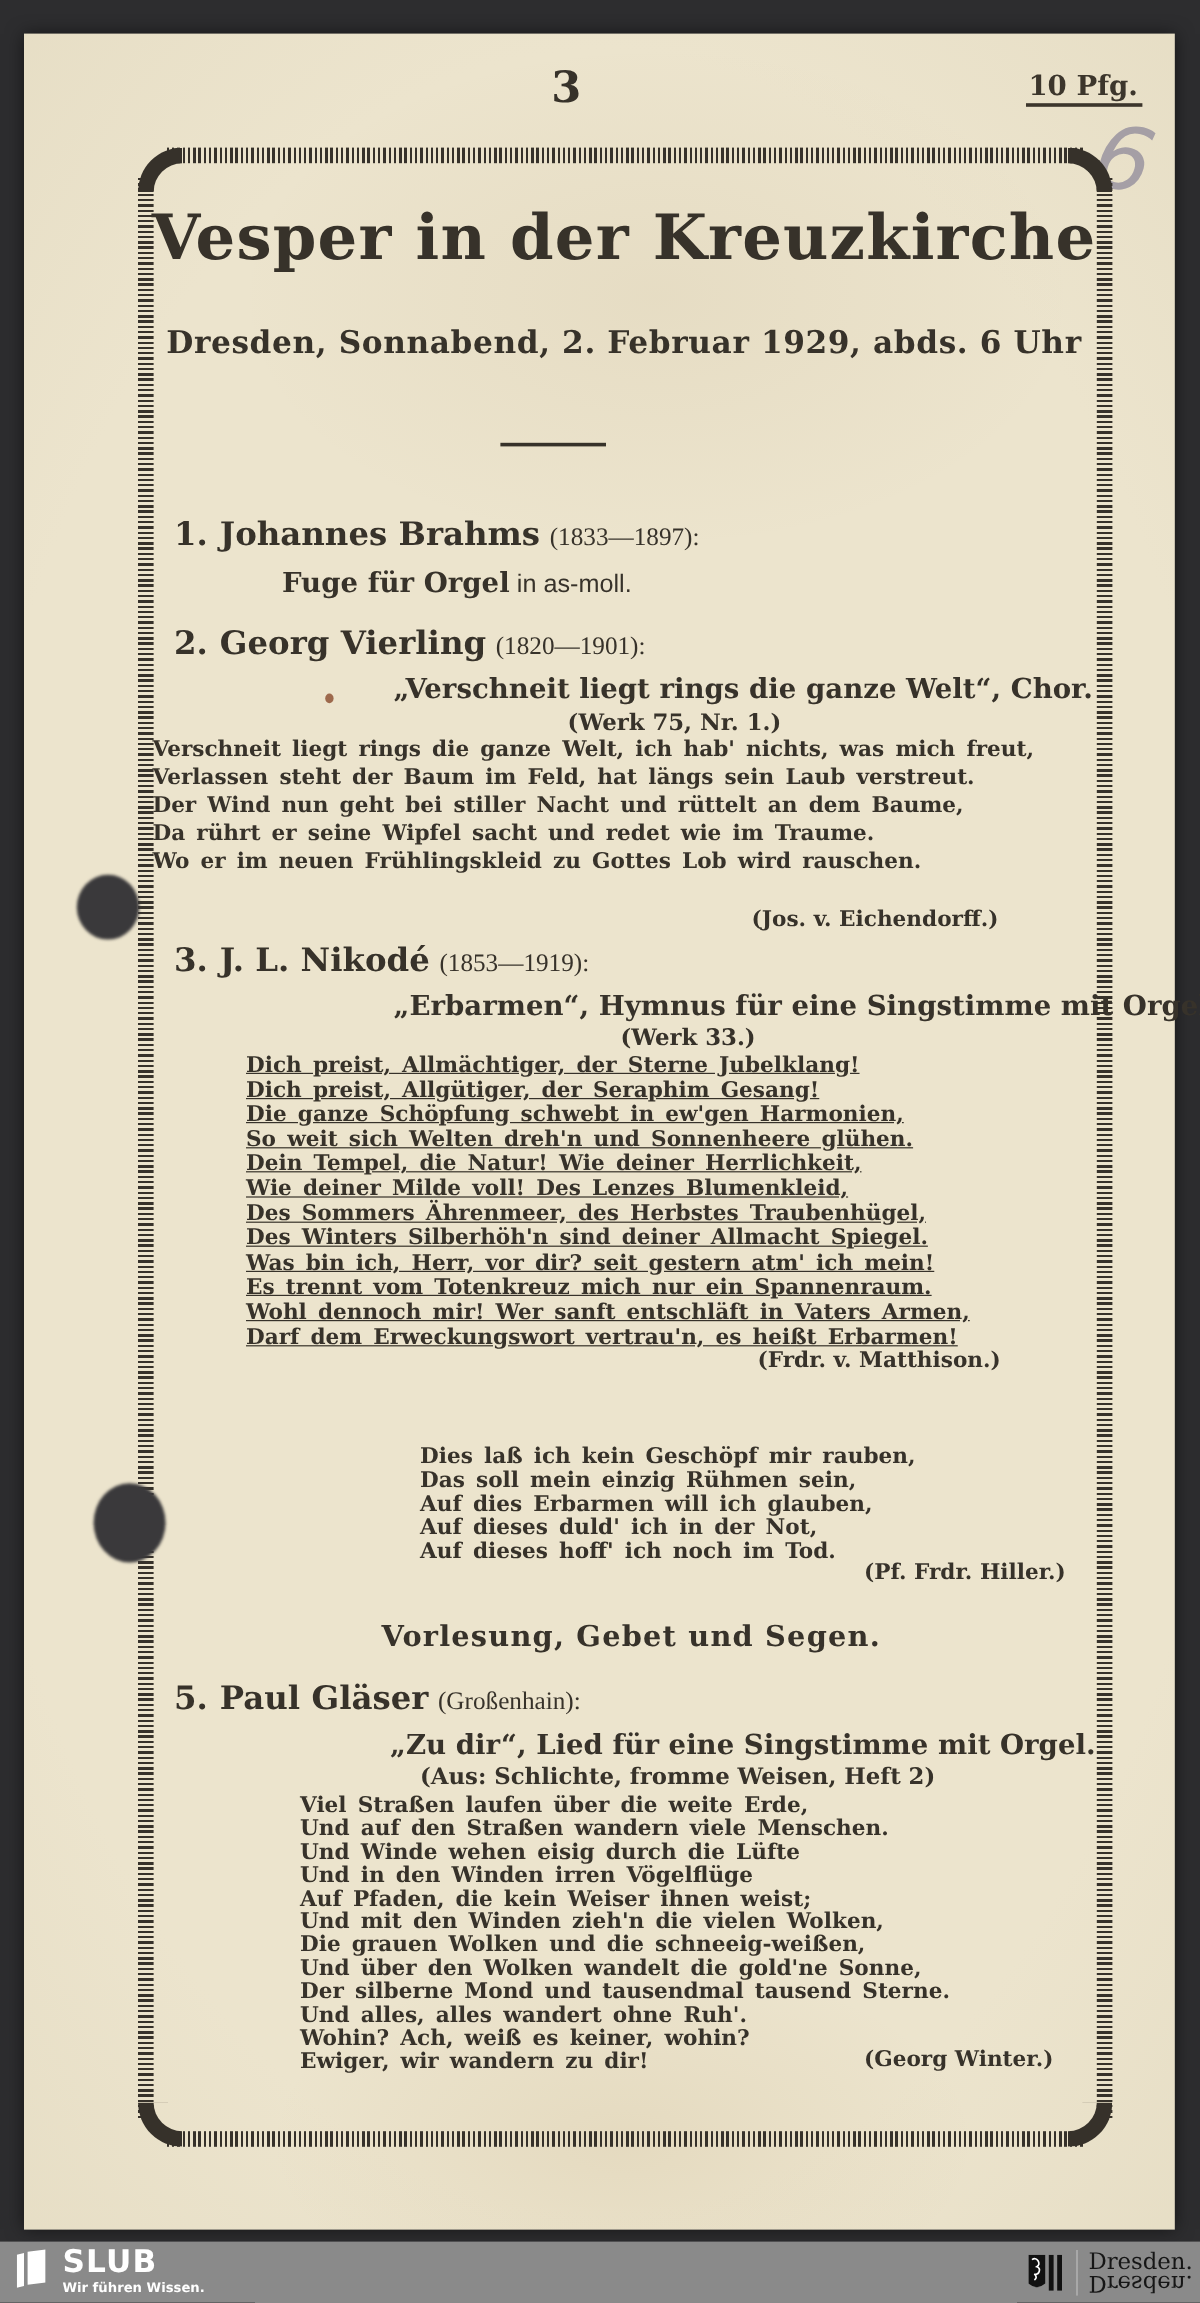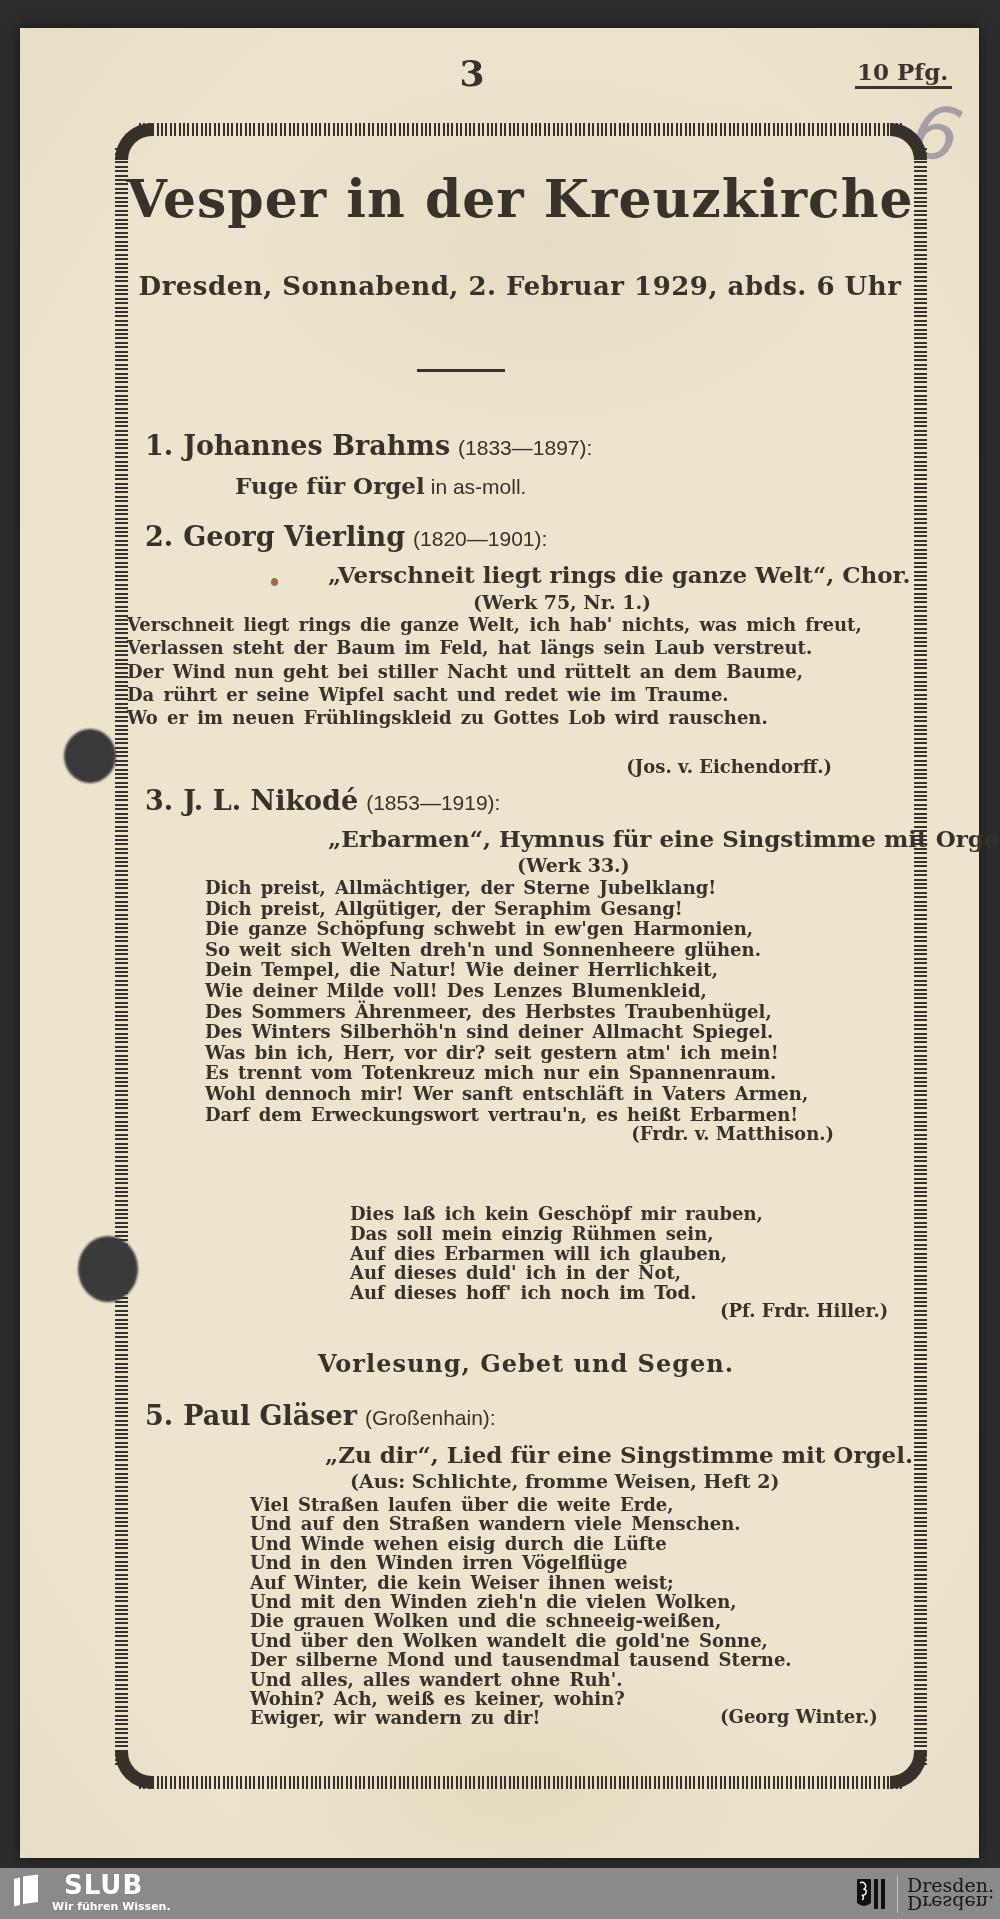--- a/index.html
+++ b/index.html
@@ -54,40 +54,40 @@
   
   .ink { color:#37322a; }
   .title { left:100px; width:800px; top:140px; text-align:center;
     font-size:52px; font-weight:bold; letter-spacing:1px; }
   .date-line { left:100px; width:800px; top:243px; text-align:center;
     font-size:26px; font-weight:bold; letter-spacing:.5px; }
   .divider { left:397px; top:341px; width:88px; height:3px; background:#37322a; }
 
   .item-head { font-size:27px; font-weight:bold; white-space:nowrap; }
   .item-head .num { margin-right:10px; }
-  .item-head .dates { font-family:Liberation Sans, sans-serif; font-weight:normal;
+  .item-head .dates { font-family:Liberation Serif, serif; font-weight:normal;
     font-size:21px; margin-left:8px; }
   .item-head .melody { font-size:20px; margin-left:8px; }
   .work-line { font-size:23px; font-weight:bold; white-space:nowrap; }
   .work-line .suffix { font-family:"Liberation Sans", sans-serif; font-weight:normal;
     font-size:21px; margin-left:6px; }
   .opus { font-size:19px; font-weight:bold; white-space:nowrap; }
   .poem { font-size:18px; font-weight:bold; white-space:nowrap; word-spacing:3px; }
   .poet { font-size:18px; font-weight:bold; }
   .poet-right { text-align:right; }
   .interlude { left:100px; width:812px; top:1321px; text-align:center;
     font-size:24px; font-weight:bold; letter-spacing:1px; }
 
   
   .footer-bar { position:absolute; left:0; top:1868px; width:1000px; height:51px;
     background:#8a8a8a; font-family:"DejaVu Sans", sans-serif; }
   .slub-group { position:absolute; left:14px; top:4px; display:flex; align-items:flex-start; }
   .slub-icon { margin-top:2px; }
   .slub-text { margin-left:14px; color:#fff; }
-  .slub-name { font-size:26px; font-weight:bold; line-height:26px; letter-spacing:1px;margin-left:12px; }
+  .slub-name { font-size:26px; font-weight:bold; line-height:26px; letter-spacing:1px; }
   .slub-tagline { font-size:11px; font-weight:bold; margin-top:2px; }
   .dresden-group { position:absolute; right:6px; top:4px; height:43px;
     display:flex; align-items:center; }
   .dresden-divider { width:1px; height:38px; background:#bdbdbd; margin:0 9px 0 12px; }
   .dresden-text { color:#161616; font-family:"DejaVu Serif", serif; line-height:17px; }
   .dresden-text span { display:block; font-size:19px; }
   .dresden-text .mirror { transform:scaleY(-1); margin-top:0px; }
 </style>
 </head>
 <body>
@@ -138,21 +138,21 @@
         <div>Da rührt er seine Wipfel sacht und redet wie im Traume.</div>
         <div>Wo er im neuen Frühlingskleid zu Gottes Lob wird rauschen.</div>
       </div>
     <div class="abs poet poet-right ink" style="left:400px; top:728px; width:412px;">(Jos. v. Eichendorff.)</div>
 
     <div class="abs item-head ink" style="left:125px; top:757px;">
       <span class="num">3.</span><span>J. L. Nikodé</span><span class="dates">(1853—1919):</span>
     </div>
     <div class="abs work-line ink" style="left:308px; top:797px;">„Erbarmen“, Hymnus für eine Singstimme mit Orgel.</div>
     <div class="abs opus ink" style="left:497px; top:826px;">(Werk 33.)</div>
-    <div class="abs poem ink" style="left:185px; top:850px; line-height:20.6px;">
+    <div class="abs poem ink" style="left:185px; top:850px; line-height:20.6px;text-decoration:underline;">
         <div>Dich preist, Allmächtiger, der Sterne Jubelklang!</div>
         <div>Dich preist, Allgütiger, der Seraphim Gesang!</div>
         <div>Die ganze Schöpfung schwebt in ew'gen Harmonien,</div>
         <div>So weit sich Welten dreh'n und Sonnenheere glühen.</div>
         <div>Dein Tempel, die Natur!  Wie deiner Herrlichkeit,</div>
         <div>Wie deiner Milde voll!  Des Lenzes Blumenkleid,</div>
         <div>Des Sommers Ährenmeer, des Herbstes Traubenhügel,</div>
         <div>Des Winters Silberhöh'n sind deiner Allmacht Spiegel.</div>
         <div>Was bin ich, Herr, vor dir?  seit gestern atm' ich mein!</div>
         <div>Es trennt vom Totenkreuz mich nur ein Spannenraum.</div>
@@ -175,21 +175,21 @@
     <div class="abs item-head ink" style="left:125px; top:1372px;">
       <span class="num">5.</span><span>Paul Gläser</span><span class="dates">(Großenhain):</span>
     </div>
     <div class="abs work-line ink" style="left:305px; top:1413px;">„Zu dir“, Lied für eine Singstimme mit Orgel.</div>
     <div class="abs opus ink" style="left:330px; top:1442px;">(Aus: Schlichte, fromme Weisen, Heft 2)</div>
     <div class="abs poem ink" style="left:230px; top:1467px; line-height:19.4px;">
         <div>Viel Straßen laufen über die weite Erde,</div>
         <div>Und auf den Straßen wandern viele Menschen.</div>
         <div>Und Winde wehen eisig durch die Lüfte</div>
         <div>Und in den Winden irren Vögelflüge</div>
-        <div>Auf Winter, die kein Weiser ihnen weist;</div>
+        <div>Auf Pfaden, die kein Weiser ihnen weist;</div>
         <div>Und mit den Winden zieh'n die vielen Wolken,</div>
         <div>Die grauen Wolken und die schneeig-weißen,</div>
         <div>Und über den Wolken wandelt die gold'ne Sonne,</div>
         <div>Der silberne Mond und tausendmal tausend Sterne.</div>
         <div>Und alles, alles wandert ohne Ruh'.</div>
         <div>Wohin?  Ach, weiß es keiner, wohin?</div>
         <div>Ewiger, wir wandern zu dir!</div>
       </div>
     <div class="abs poet ink" style="left:700px; top:1678px;">(Georg Winter.)</div>
 

